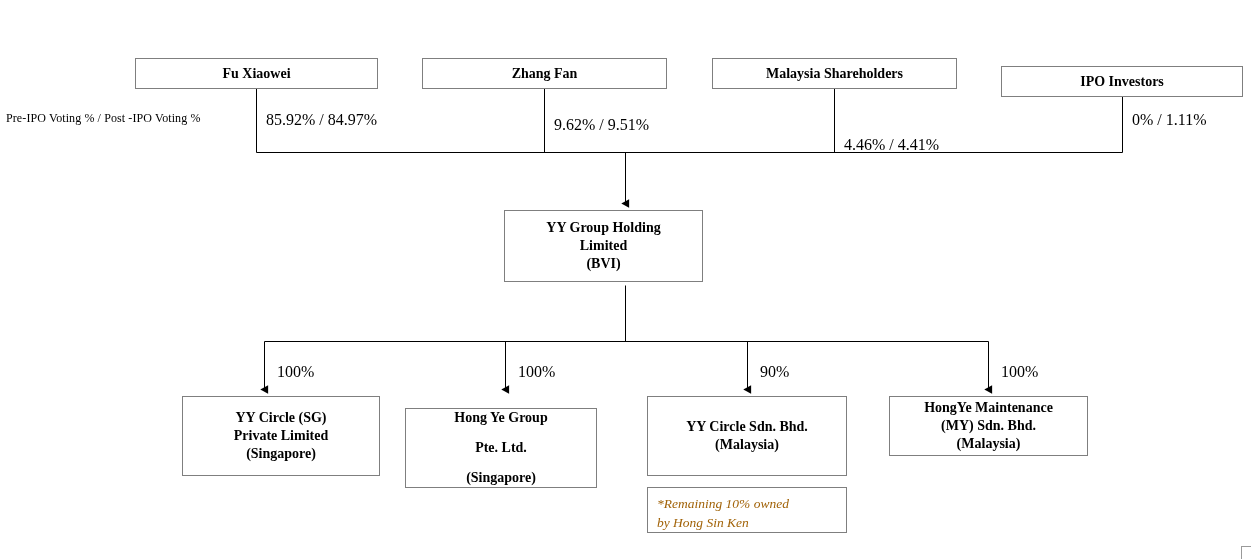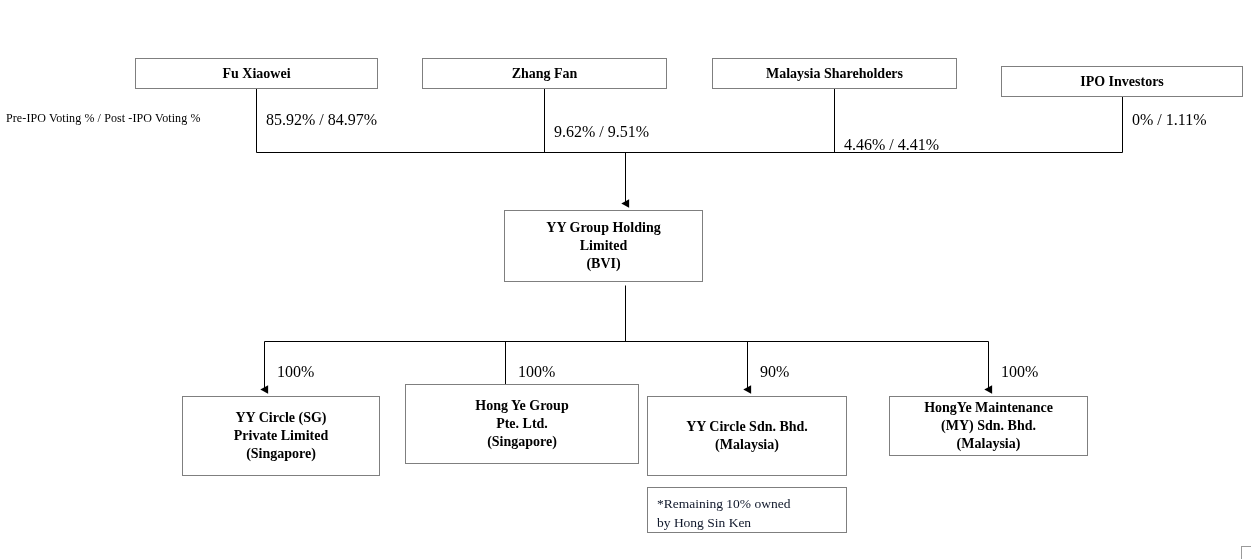--- a/index.html
+++ b/index.html
@@ -59,24 +59,25 @@
     line-height: 1.2;
     white-space: nowrap;
     color: #000000;
     letter-spacing: 0.1px;
   }
   .footnote-box {
     position: absolute;
     box-sizing: border-box;
     border: 1px solid #7f7f7f;
     background: #ffffff;
+    font-style: italic;
     font-size: 13.5px;
     line-height: 1.42;
     padding: 6px 17px 0 9px;
-    color: #0f172a;
+    color: #a16207;
   }
   .footnote-box .line {
     display: block;
     white-space: nowrap;
   }
   .corner-tick {
     position: absolute;
     right: 2px;
     bottom: 0px;
     width: 9px;
@@ -118,21 +119,21 @@
   <div class="axis-label" style="left:6px; top:111px;">Pre-IPO Voting % / Post  -IPO Voting %</div>
 
   <div class="node-box" style="left:135px; top:58px; width:243px; height:31px;">
     <span class="line">Fu Xiaowei</span>
   </div>
   <div class="edge-label" style="left:266px; top:110px;">85.92% / 84.97%</div>
 
   <div class="node-box" style="left:422px; top:58px; width:245px; height:31px;">
     <span class="line">Zhang Fan</span>
   </div>
-  <div class="edge-label" style="left:554px; top:122px;text-align:right;">9.62% / 9.51%</div>
+  <div class="edge-label" style="left:554px; top:115px;text-align:right;">9.62% / 9.51%</div>
 
   <div class="node-box" style="left:712px; top:58px; width:245px; height:31px;">
     <span class="line">Malaysia Shareholders</span>
   </div>
   <div class="edge-label" style="left:844px; top:110px;margin-top:25px;">4.46% / 4.41%</div>
 
   <div class="node-box" style="left:1001px; top:58px; width:242px; height:31px;margin-top:8px;">
     <span class="line">IPO Investors</span>
   </div>
   <div class="edge-label" style="left:1132px; top:110px;">0% / 1.11%</div>
@@ -147,21 +148,21 @@
   <div class="edge-label" style="left:518px; top:362px;">100%</div>
   <div class="edge-label" style="left:760px; top:362px;">90%</div>
   <div class="edge-label" style="left:1001px; top:362px;">100%</div>
 
   <div class="node-box" style="left:182px; top:396px; width:198px; height:80px;">
     <span class="line">YY Circle (SG)</span>
     <span class="line">Private Limited</span>
     <span class="line">(Singapore)</span>
   </div>
 
-  <div class="node-box" style="left:405px; top:384px; width:234px; height:80px;">
+  <div class="node-box" style="left:405px; top:408px; width:192px; height:80px;justify-content:space-between;">
     <span class="line">Hong Ye Group</span>
     <span class="line">Pte. Ltd.</span>
     <span class="line">(Singapore)</span>
   </div>
 
   <div class="node-box" style="left:647px; top:396px; width:200px; height:80px;">
     <span class="line">YY Circle Sdn. Bhd.</span>
     <span class="line">(Malaysia)</span>
   </div>
 

